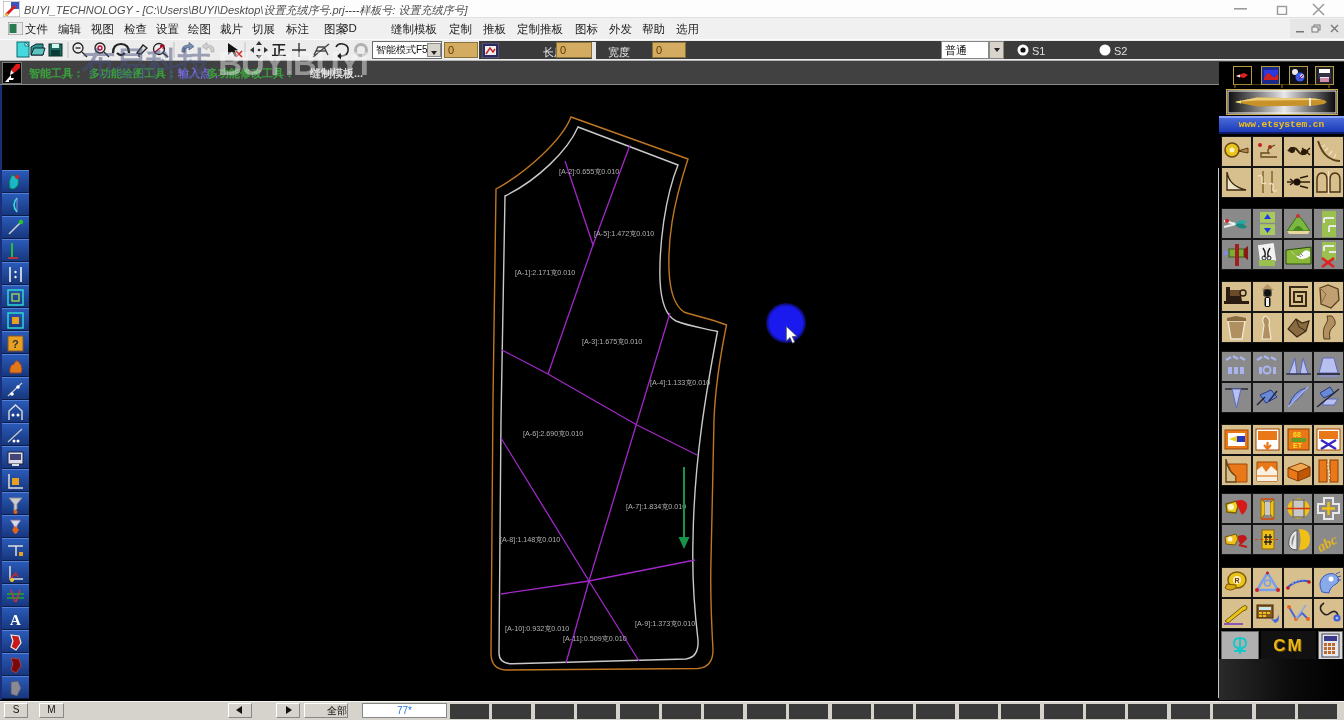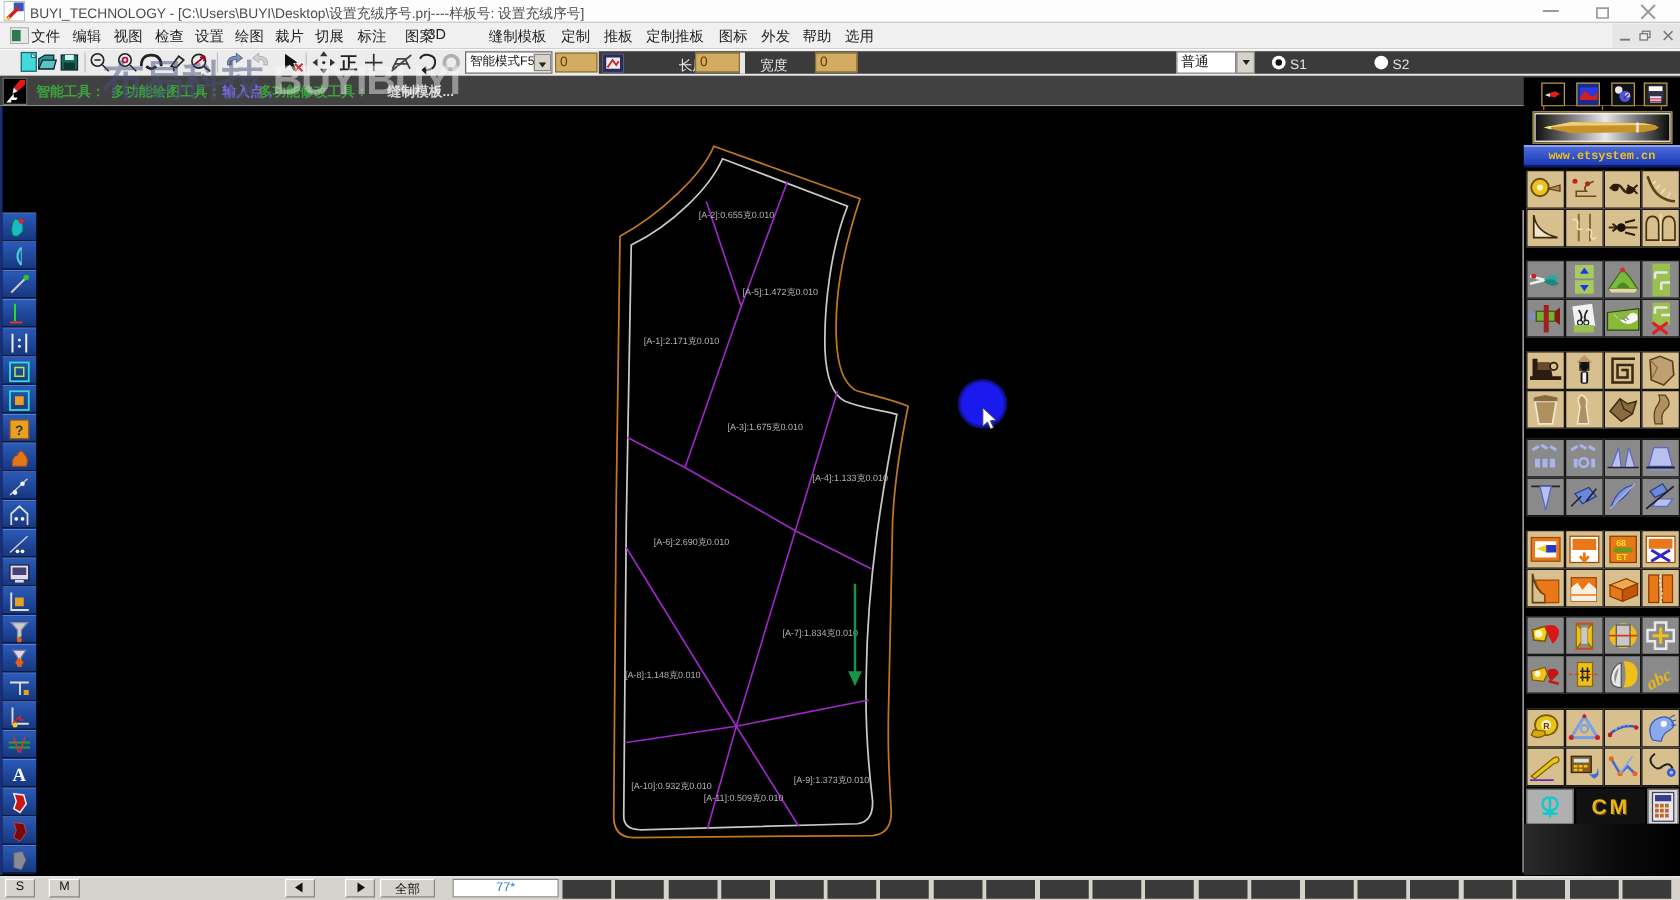--- a/index.html
+++ b/index.html
@@ -1,19 +1,19 @@
 <!DOCTYPE html>
 <html><head>
 <meta charset="utf-8">
 <style>
 html,body{margin:0;padding:0;width:1344px;height:720px;overflow:hidden;background:#000;font-family:"Liberation Sans",sans-serif;}
 *{box-sizing:border-box;}
 .abs{position:absolute;}
 #titlebar{position:absolute;left:0;top:0;width:1344px;height:18px;background:#fdfdfd;border-bottom:1px solid #e0e0e0;}
-#titletxt{position:absolute;left:24px;top:3px;font-size:11px;color:#4c4c4c;white-space:nowrap;}
+#titletxt{position:absolute;left:24px;top:3px;font-size:11px;color:#4c4c4c;white-space:nowrap;font-style:italic;}
 #menubar{position:absolute;left:0;top:18px;width:1344px;height:21px;background:#f0f0f0;}
 .mi{position:absolute;top:22px;font-size:11.5px;color:#222;}
 #toolrow{position:absolute;left:0;top:39px;width:1344px;height:22px;background:#ececec;border-top:1px solid #fbfbfb;border-bottom:1px solid #b5b5b5;}
 #toolrowdark{position:absolute;left:479px;top:41px;width:865px;height:18px;background:#3b3b3b;}
 .tanbox{position:absolute;top:42px;height:16px;background:#d3ac62;border:1px solid #8a7136;color:#5d3a00;font-size:11px;padding-left:3px;line-height:14px;}
 .dlab{position:absolute;top:45px;color:#e8e8e8;font-size:11px;}
 #hintbar{position:absolute;left:0;top:61px;width:1344px;height:24px;background:#414141;border-bottom:1px solid #8a8a8a;}
 #hinticon{position:absolute;left:2px;top:62px;width:20px;height:22px;background:#000;border:1px solid #777;}
 .ht{position:absolute;top:66px;font-size:11px;font-weight:bold;white-space:nowrap;}
 #canvas{position:absolute;left:0;top:85px;width:1219px;height:615px;background:#000;}
@@ -668,21 +668,21 @@
 <div id="bottombar"></div>
 <div class="bbtn" style="left:4px;width:24px;">S</div>
 <div class="bbtn" style="left:39px;width:25px;">M</div>
 <div class="bbtn" style="left:75px;width:149px;margin-top:28px;">显示层</div>
 <div class="bbtn" style="left:228px;width:24px;"><svg width="20" height="12">
       <path d="M12 2 L6 6 L12 10 Z" fill="#111"></path>
     </svg></div>
 <div class="bbtn" style="left:276px;width:24px;"><svg width="20" height="12">
       <path d="M8 2 L14 6 L8 10 Z" fill="#111"></path>
     </svg></div>
-<div class="bbtn" style="left:304px;width:44px;">全部</div>
+<div class="bbtn" style="left:304px;width:44px;text-align:right;">全部</div>
 <div class="abs" style="left:362px;top:703px;width:85px;height:15px;background:#fff;border:1px solid #888;font-size:10px;color:#2a7ad8;text-align:center;line-height:14px;">77*</div>
 <div id="segs">
     <div class="seg" style="left:450.0px"></div>
     <div class="seg" style="left:492.4px"></div>
     <div class="seg" style="left:534.8px"></div>
     <div class="seg" style="left:577.2px"></div>
     <div class="seg" style="left:619.6px"></div>
     <div class="seg" style="left:662.0px"></div>
     <div class="seg" style="left:704.4px"></div>
     <div class="seg" style="left:746.8px"></div>

